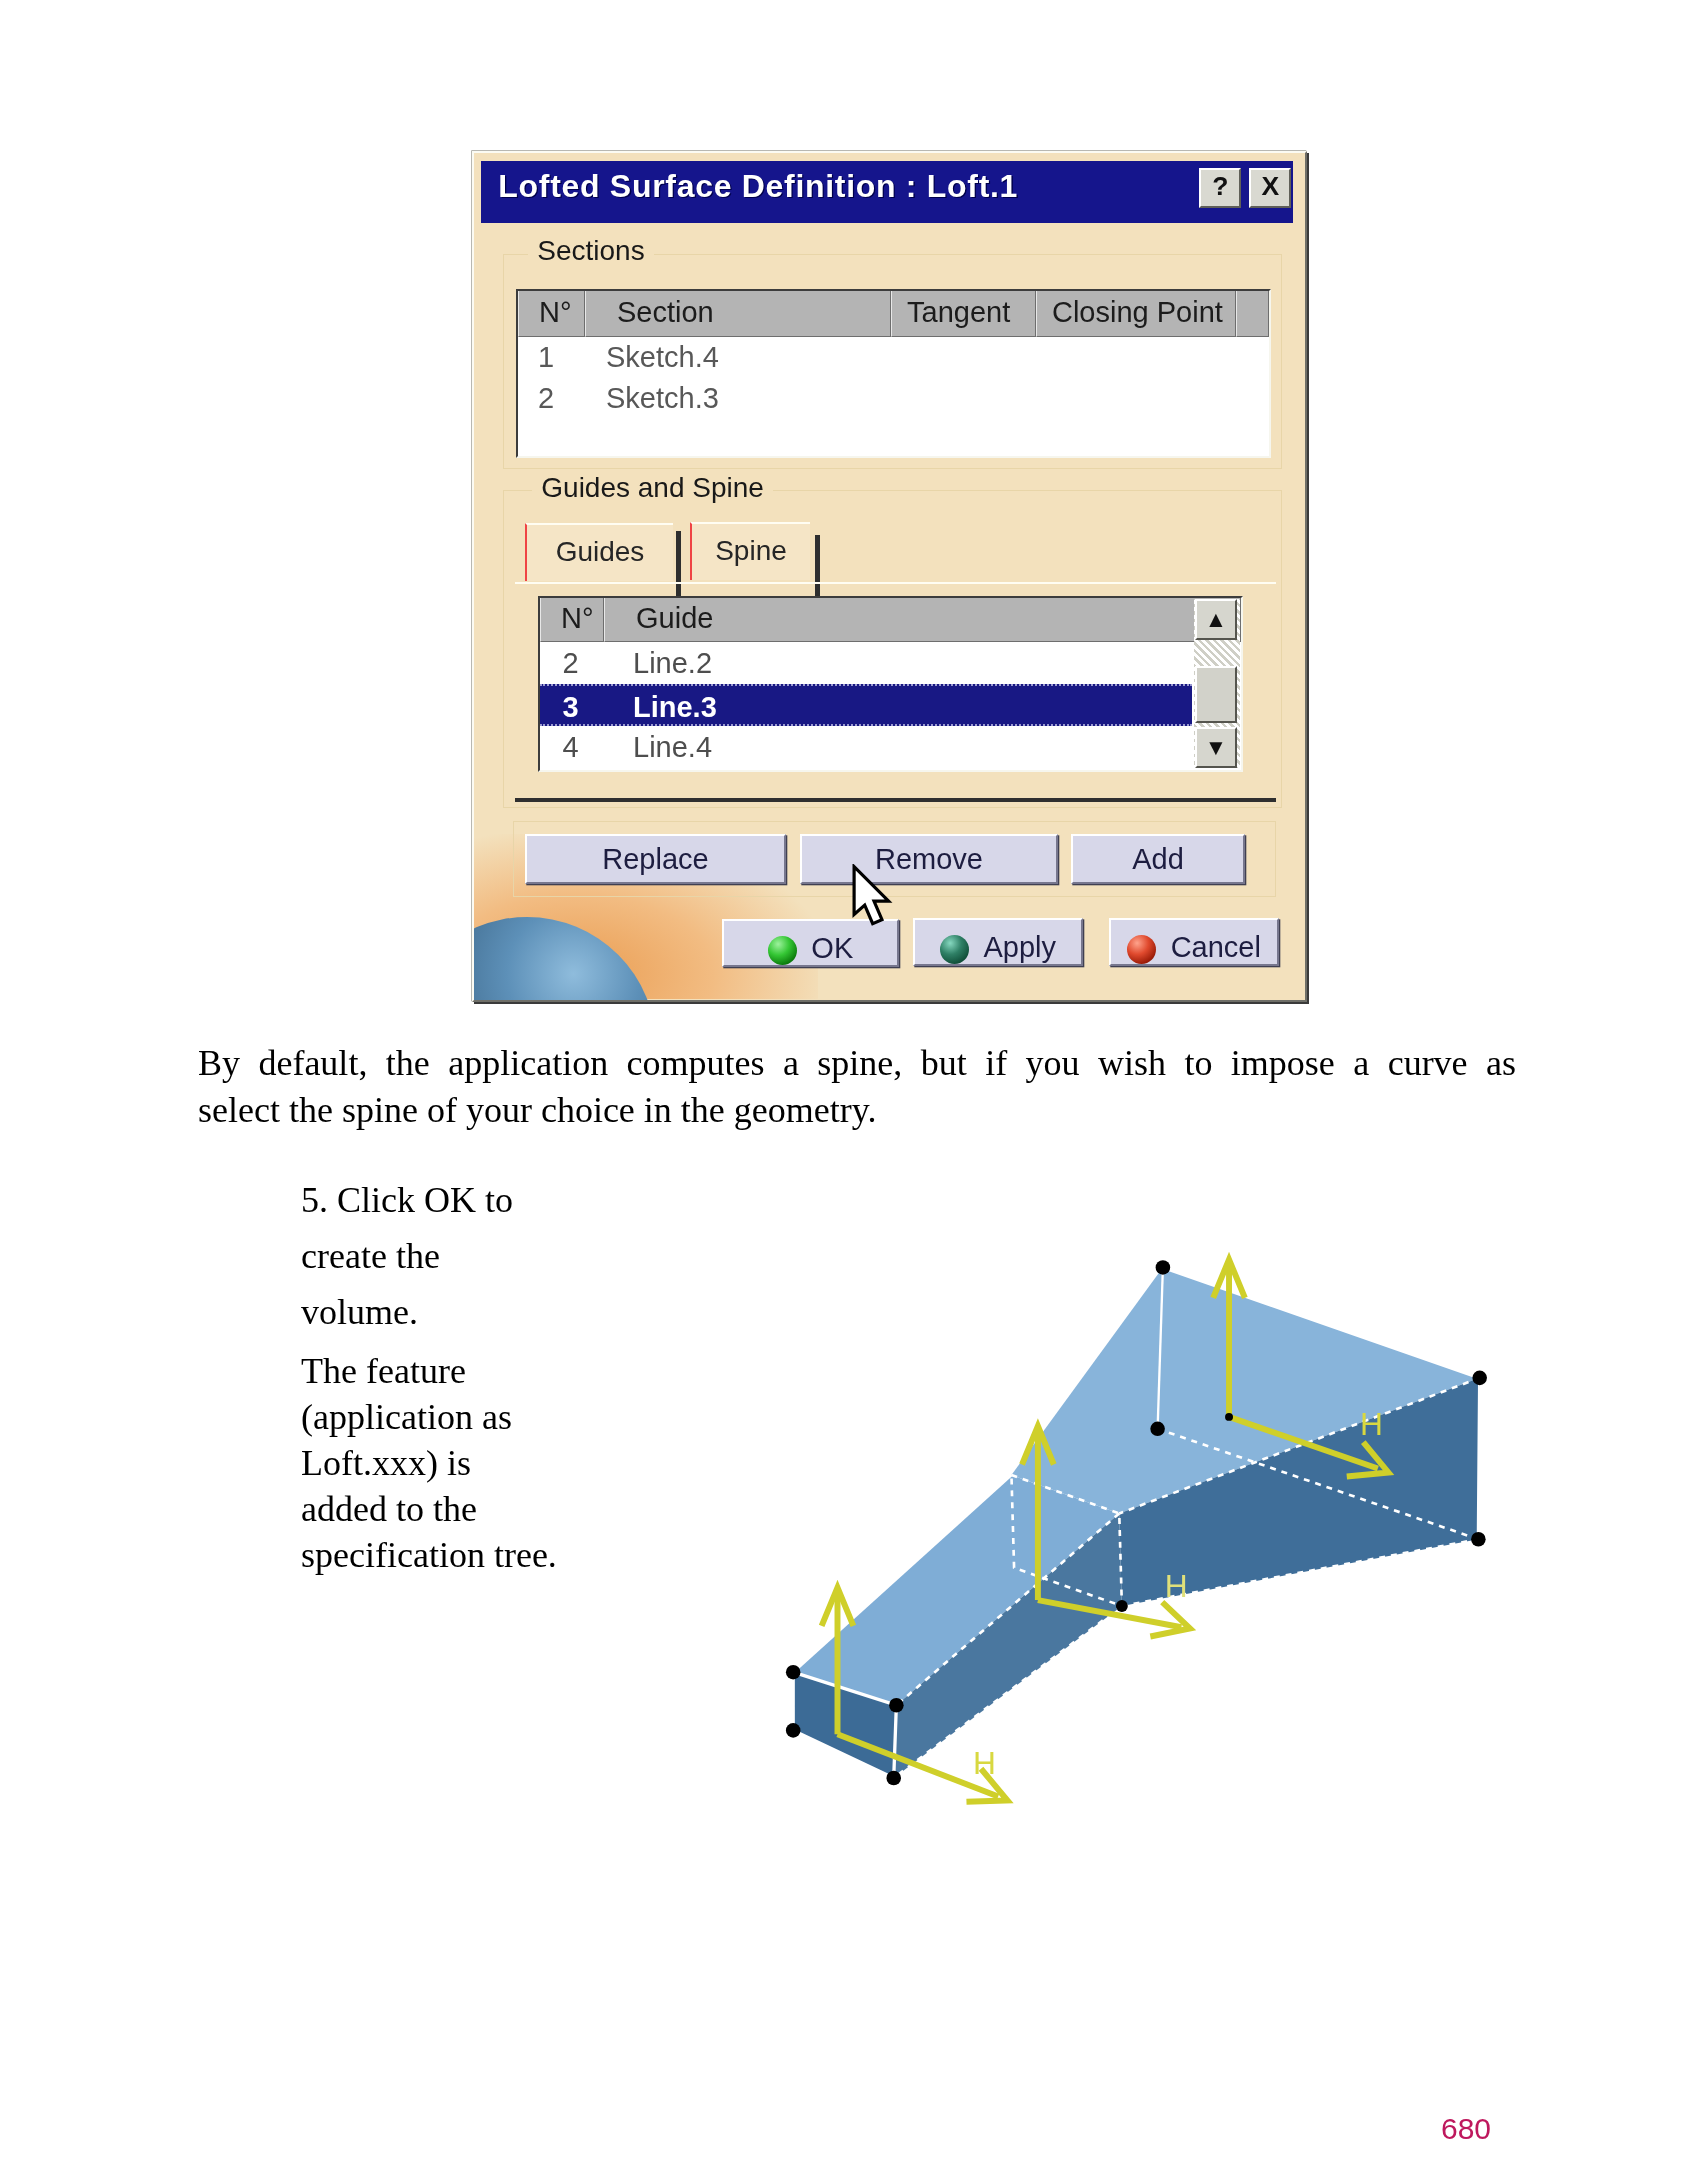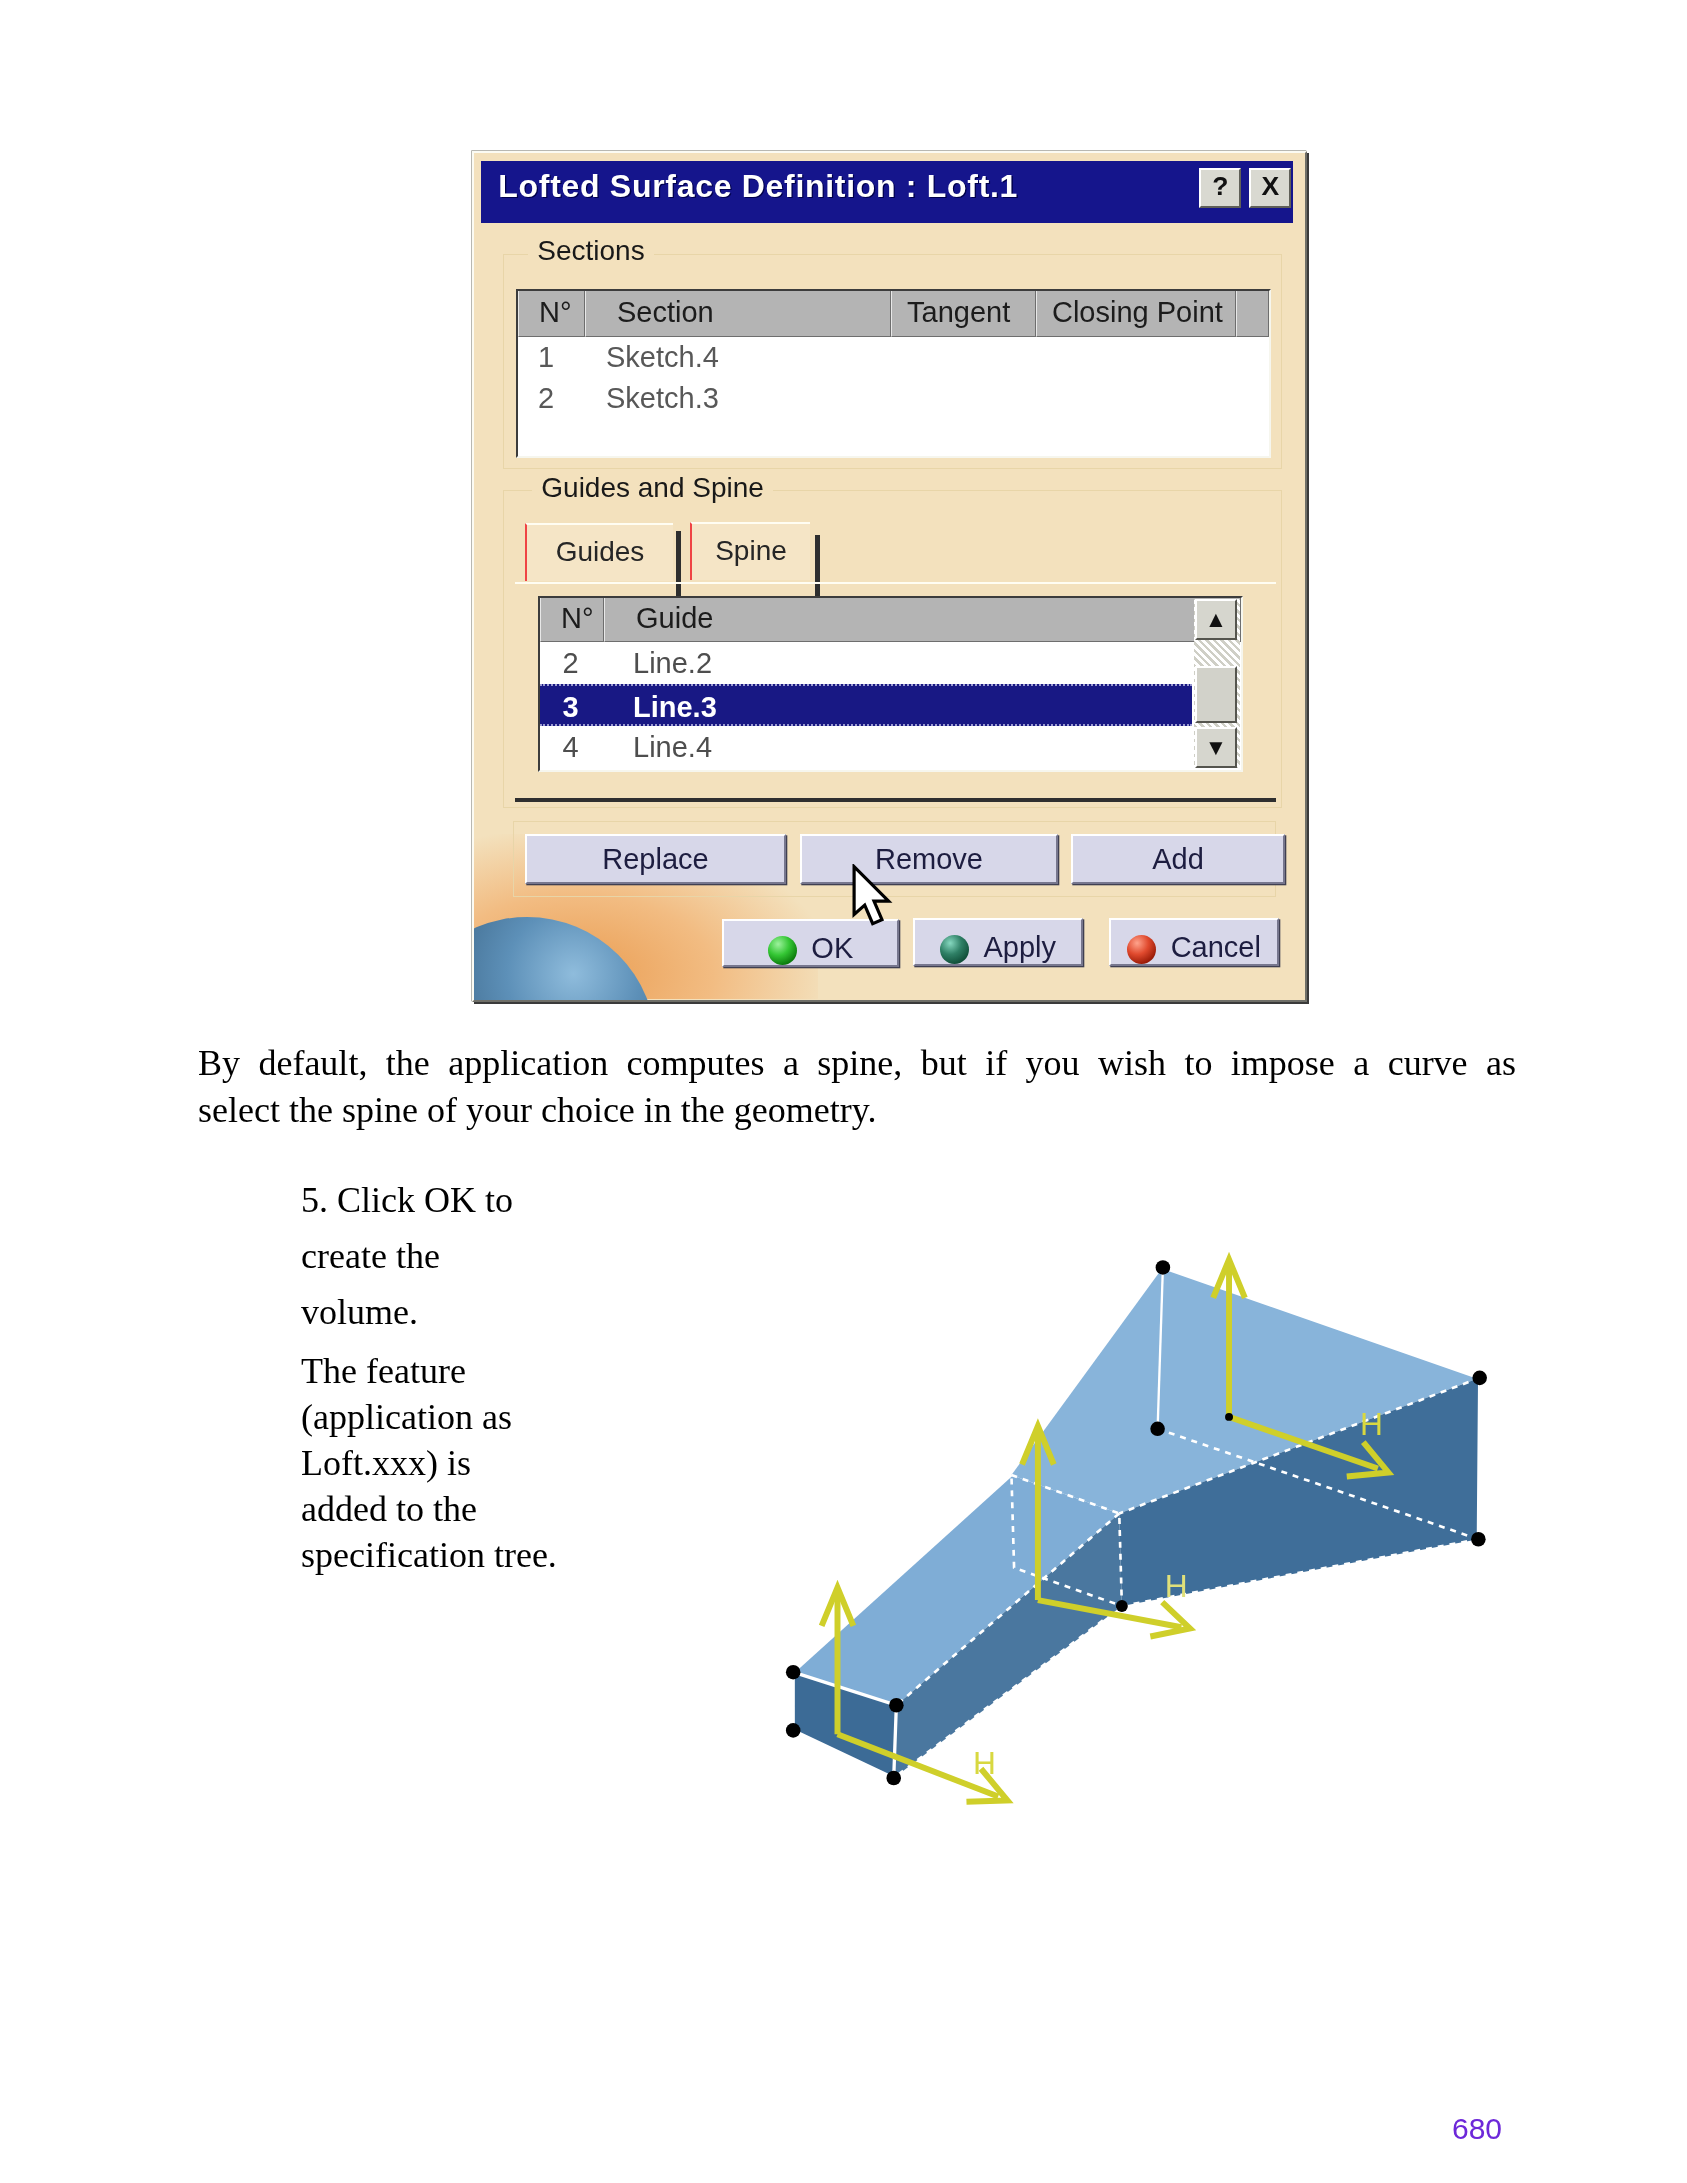--- a/index.html
+++ b/index.html
@@ -73,21 +73,21 @@
   .sph-ok{background:radial-gradient(circle at 35% 28%,#9df29d 0%,#34c634 40%,#0c7c0c 75%,#064e06 100%);}
   .sph-apply{background:radial-gradient(circle at 35% 28%,#86d8c0 0%,#2f8066 40%,#11503a 75%,#082f22 100%);}
   .sph-cancel{background:radial-gradient(circle at 35% 28%,#ffa38c 0%,#e04a2e 40%,#9b1c08 75%,#5e1004 100%);}
 
   
   .serif{font-family:"Liberation Serif",serif;color:#000;}
   #para{position:absolute;left:198px;top:1040px;width:1318px;font-size:36px;line-height:47px;}
   .jline{text-align:justify;text-align-last:justify;}
   #steps{position:absolute;left:301px;top:1172px;width:357px;font-size:36px;line-height:56px;}
   #feature{position:absolute;left:301px;top:1348px;width:357px;font-size:36px;line-height:46px;}
-  #pagenum{position:absolute;left:1441px;top:2112px;font-size:30px;color:#6d28d9;margin-left:11px;}
+  #pagenum{position:absolute;left:1441px;top:2112px;font-size:30px;color:#be185d;}
 
   #figure{position:absolute;left:748px;top:1237px;}
   #cursor{position:absolute;left:846px;top:864px;}
 </style>
 </head>
 <body>
 
 <div id="page">
 
   <div id="dialog">
@@ -150,21 +150,21 @@
       <div id="vscroll">
         <div class="scrbtn" style="top:0;">▲</div>
         <div id="scrthumb"></div>
         <div class="scrbtn" style="bottom:0;">▼</div>
       </div>
     </div>
 
     <div class="groupbox" style="left:39px;top:668px;width:761px;height:74px;"></div>
     <div class="btn3d" style="left:51px;top:681px;width:261px;height:50px;line-height:46px;">Replace</div>
     <div class="btn3d" style="left:326px;top:681px;width:258px;height:50px;line-height:46px;">Remove</div>
-    <div class="btn3d" style="left:597px;top:681px;width:214px;height:50px;line-height:46px;">Add</div>
+    <div class="btn3d" style="left:597px;top:681px;width:174px;height:50px;line-height:46px;">Add</div>
 
     <div class="btn3d cmd" style="left:248px;top:766px;width:177px;height:48px;">
       <span class="sphere sph-ok"></span>
       <span>OK</span>
     </div>
     <div class="btn3d cmd" style="left:439px;top:765px;width:170px;height:48px;">
       <span class="sphere sph-apply"></span>
       <span>Apply</span>
     </div>
     <div class="btn3d cmd" style="left:635px;top:765px;width:170px;height:48px;">

